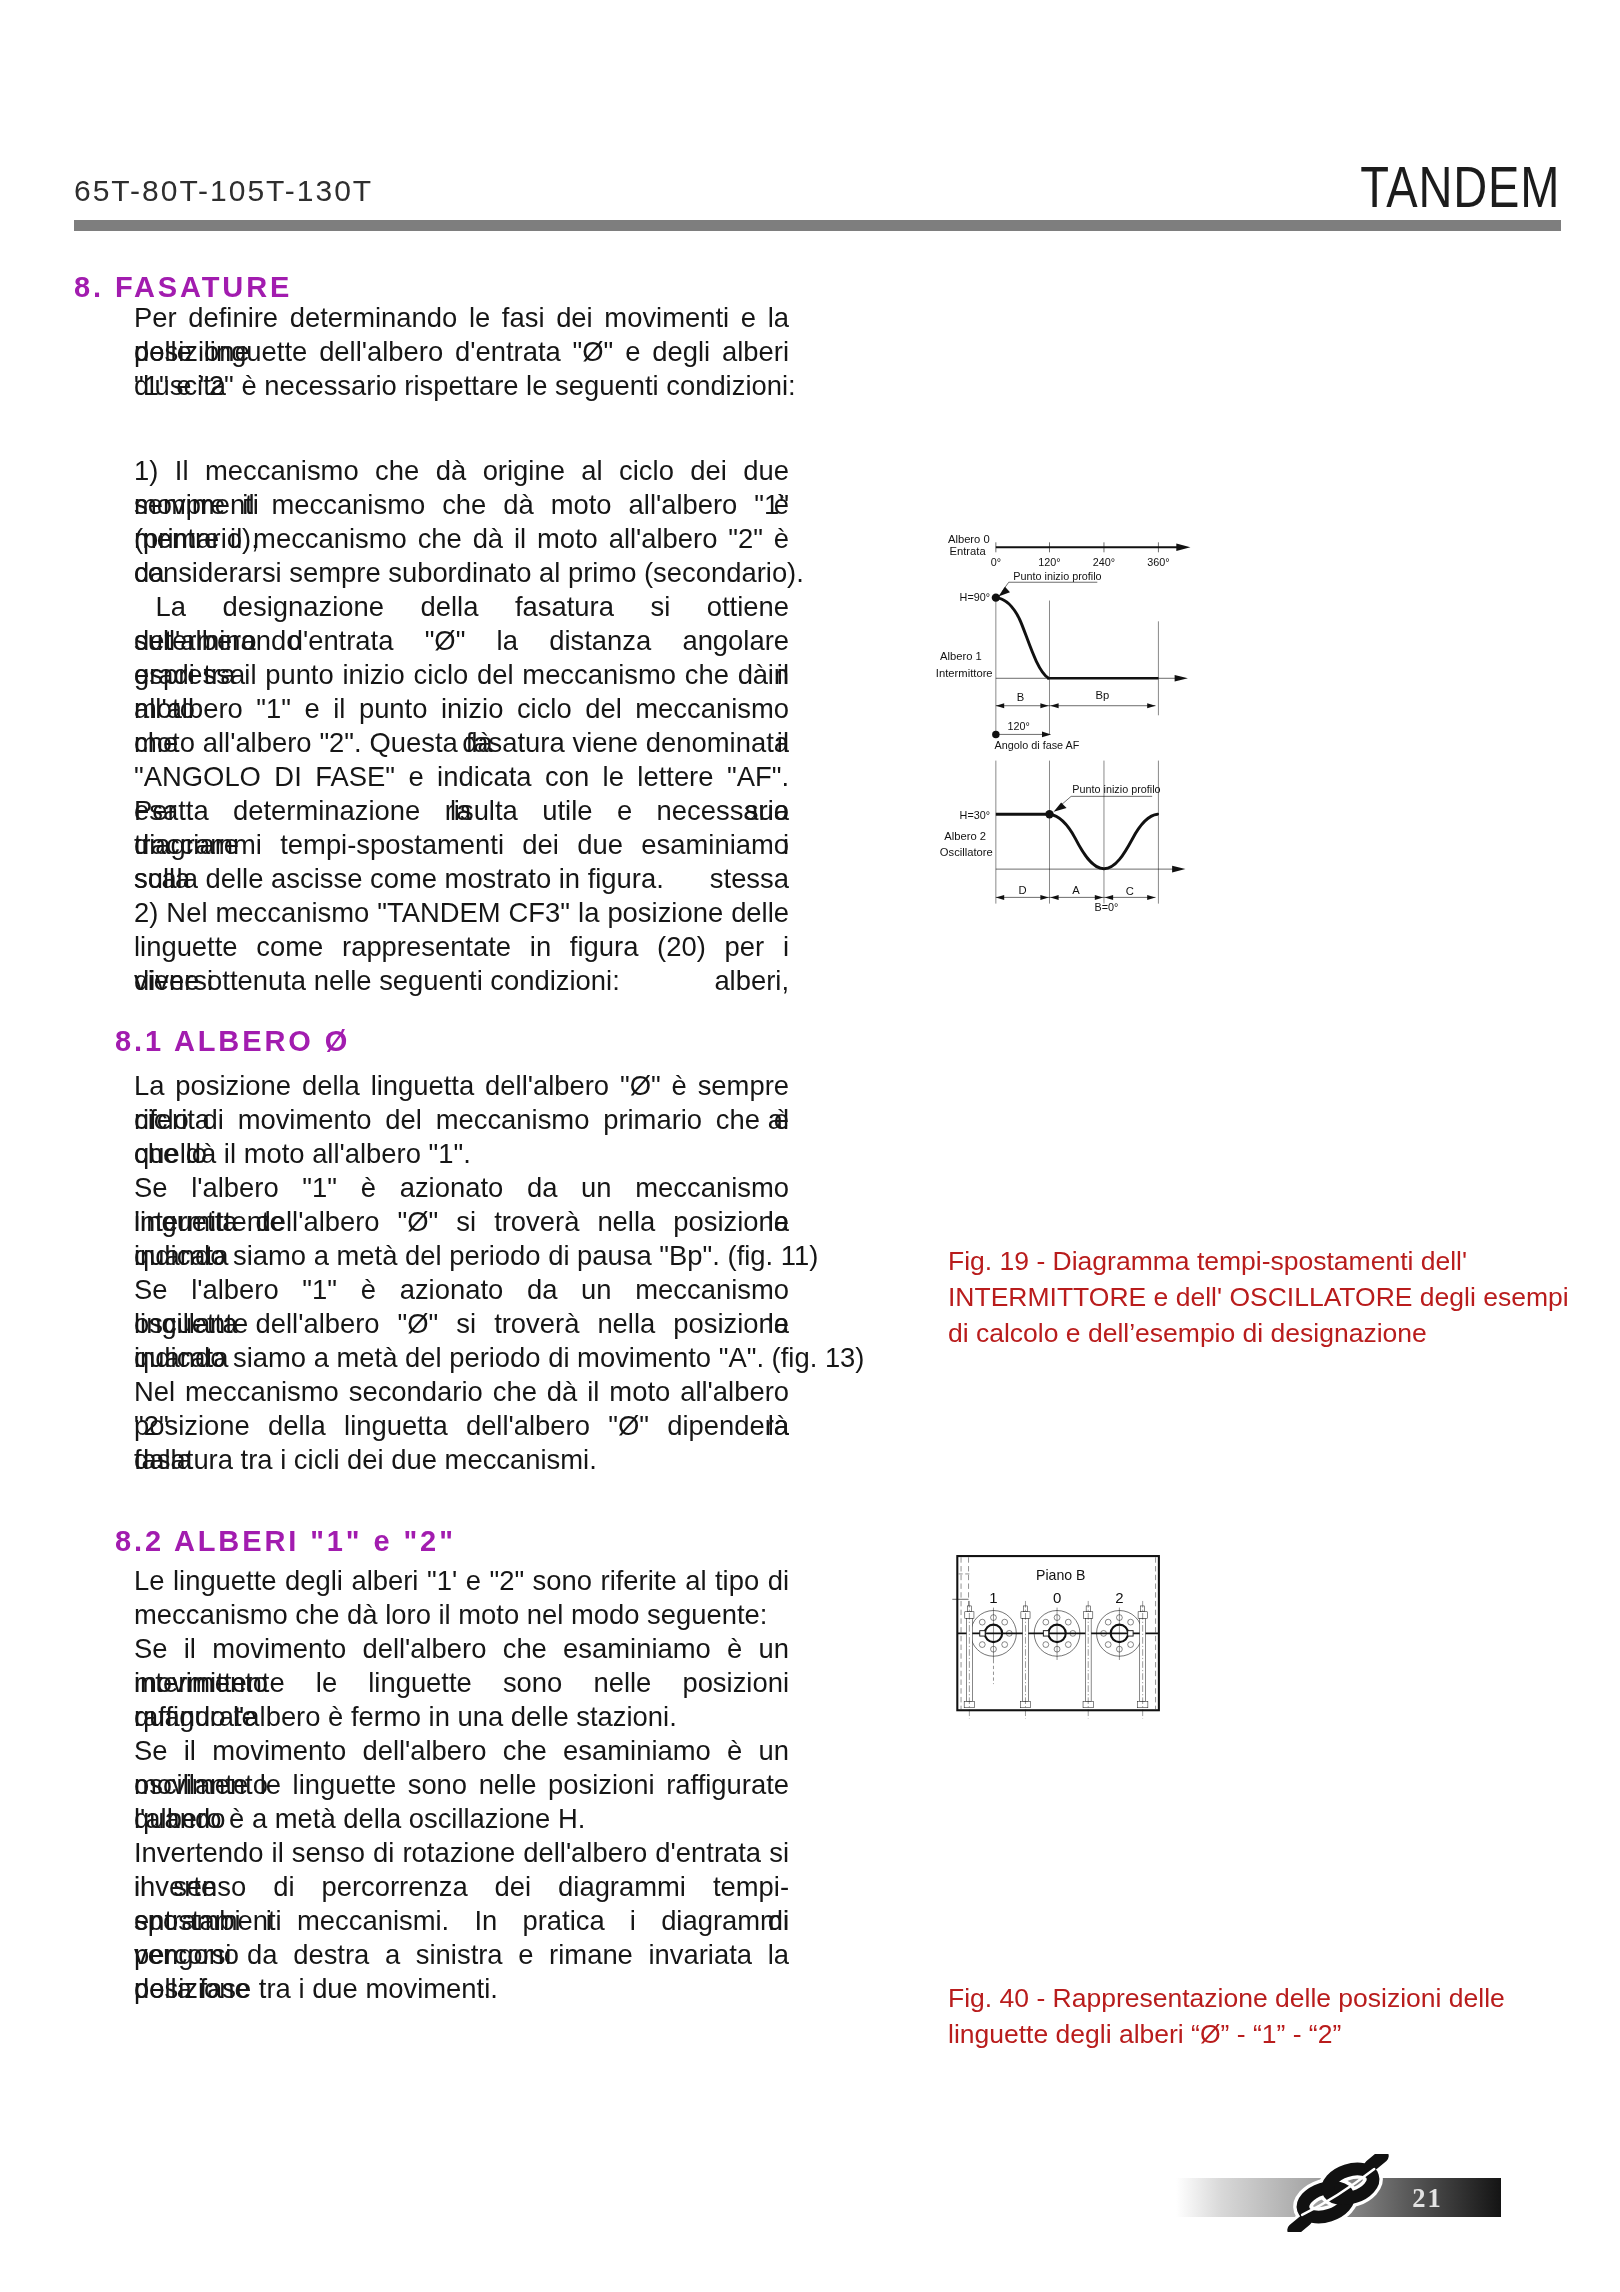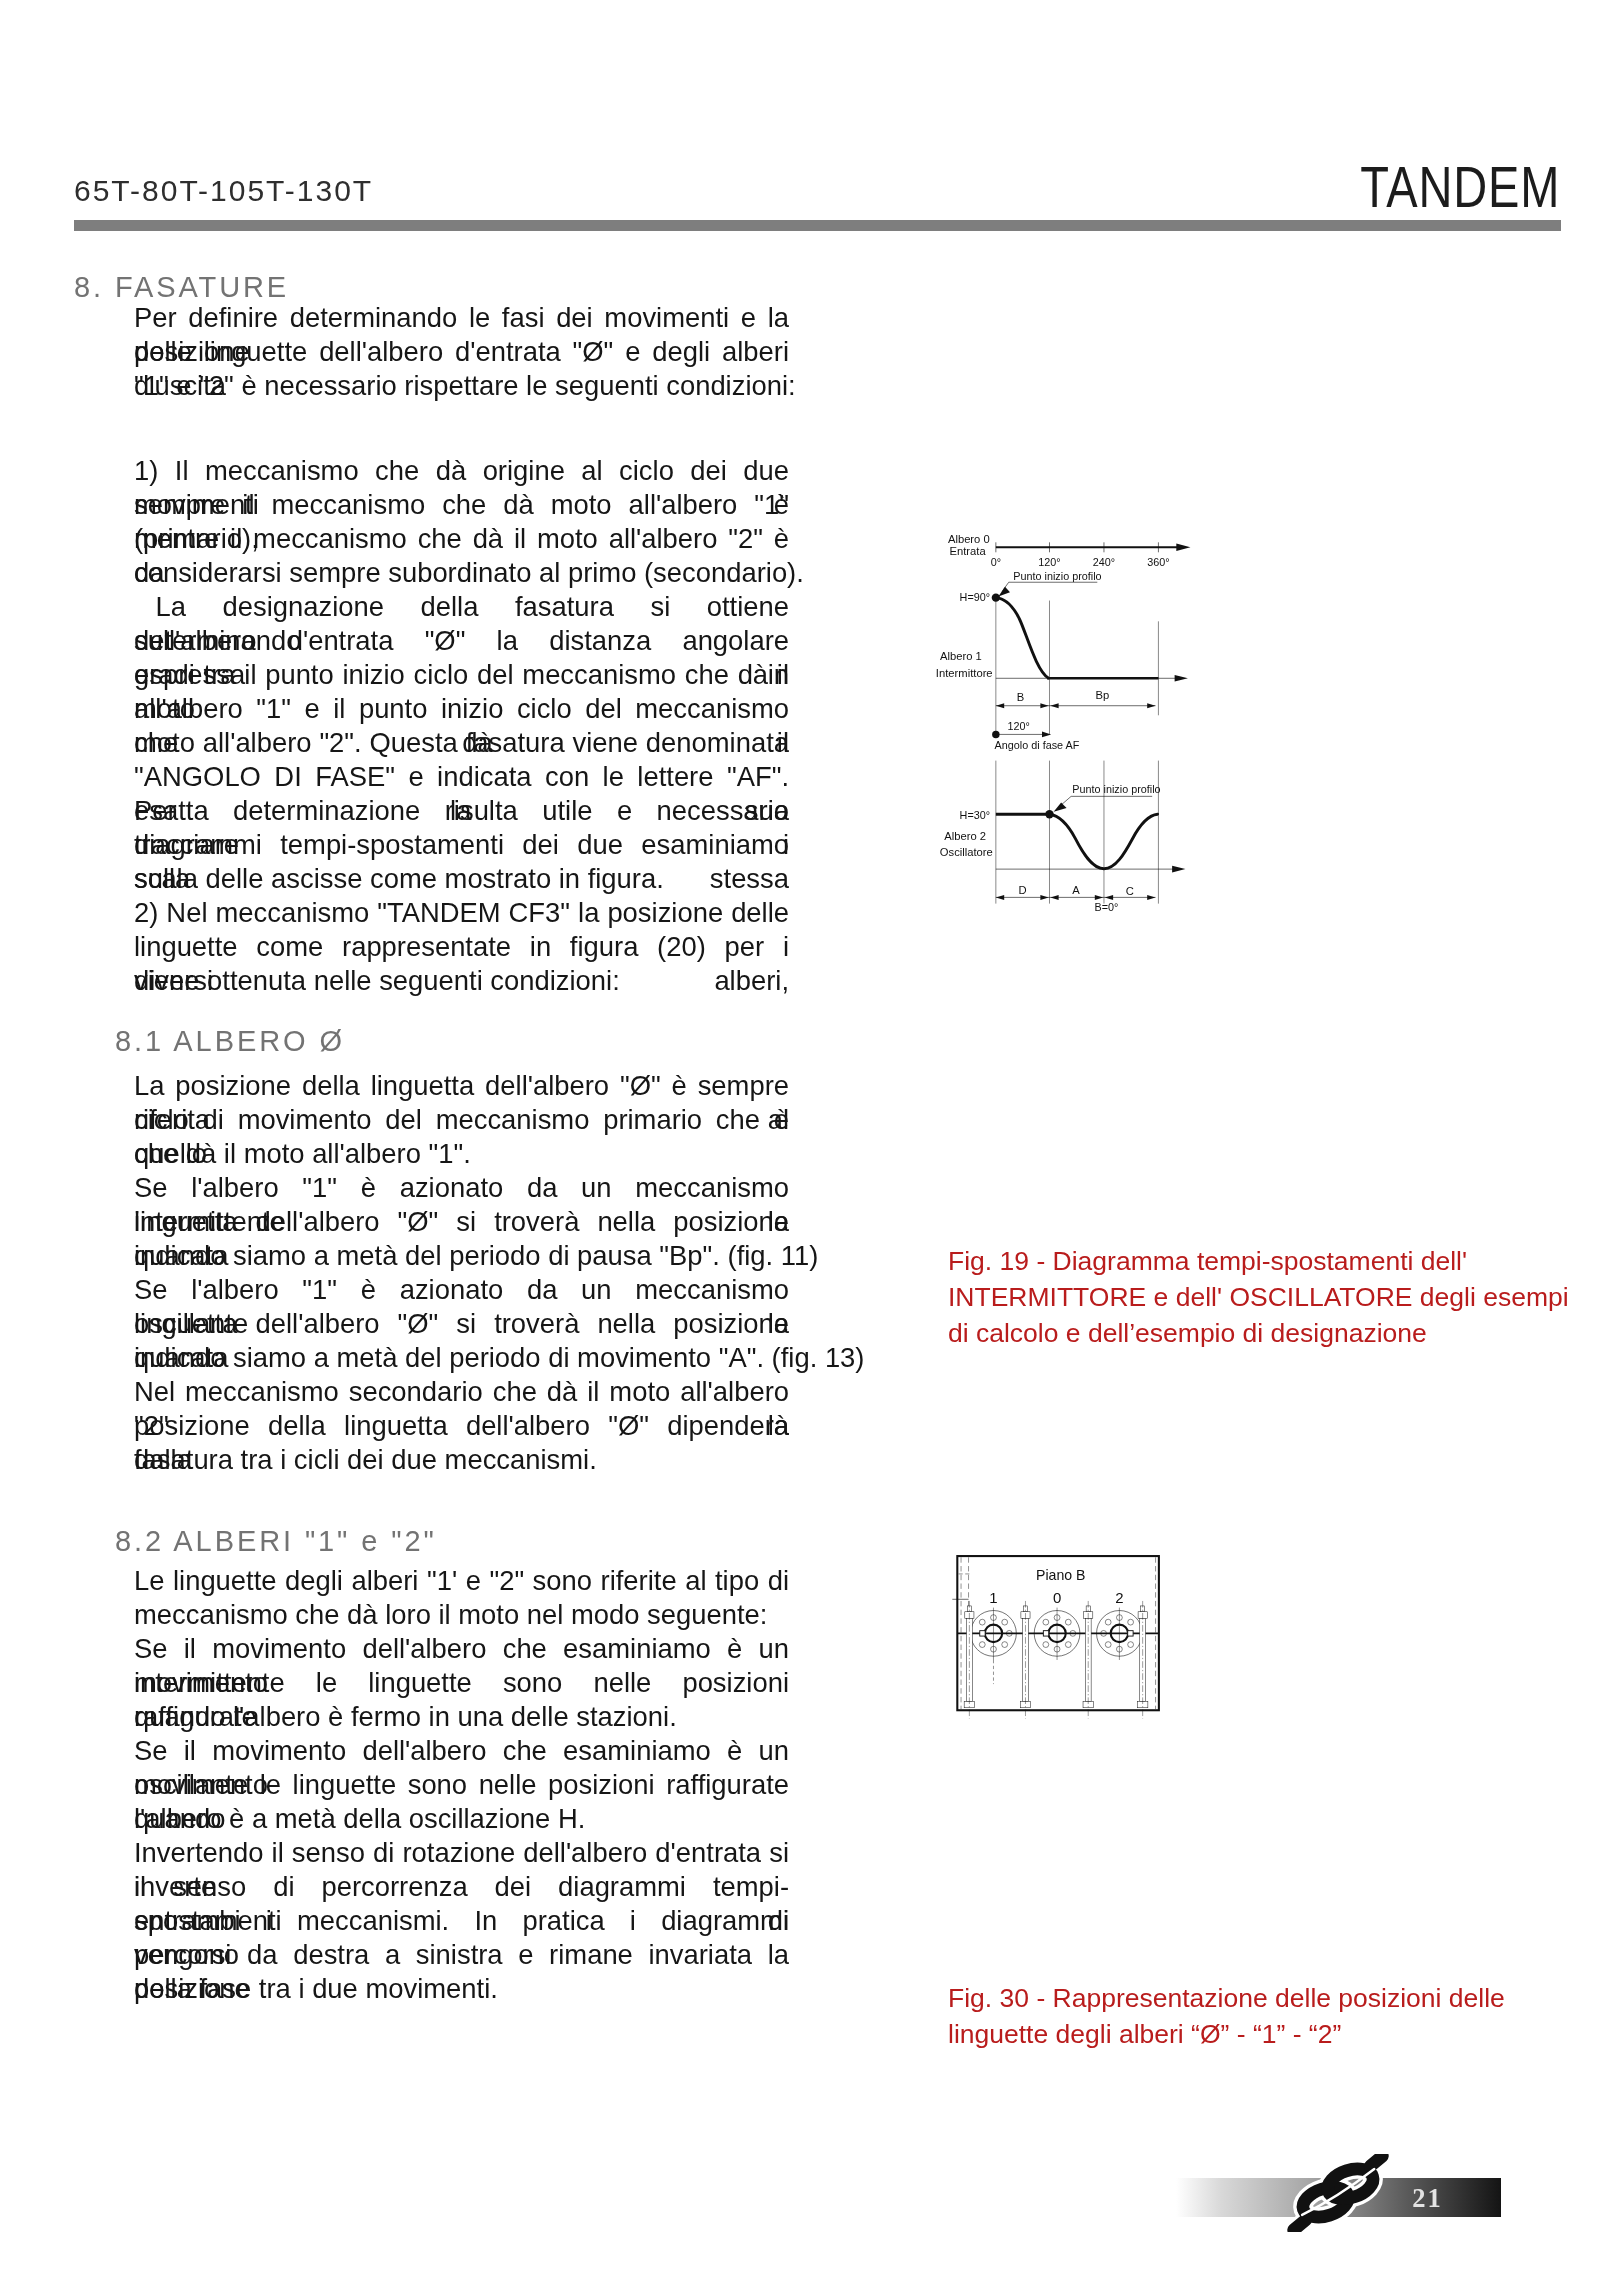--- a/index.html
+++ b/index.html
@@ -7,21 +7,21 @@
         font-family:"Liberation Sans", sans-serif;color:#1a1a1a;}
   .abs{position:absolute;}
 
   
   #model-range{left:74px;top:174px;font-size:30px;letter-spacing:2px;color:#2e2e2e;}
   #brand{right:60px;top:153px;font-size:56px;letter-spacing:1px;color:#1c1c1c;
          transform:scale(0.84,1.04);transform-origin:right top;}
   #rule{left:74px;top:220px;width:1487px;height:10.8px;background:#7e7e7e;}
 
   
-  .h-gray{font-size:29px;font-weight:normal;color:#737373;letter-spacing:2.9px;white-space:nowrap;}
+  .h-gray{font-size:29px;font-weight:bold;color:#a21caf;letter-spacing:2.9px;white-space:nowrap;}
 
   
   .col{width:655px;font-size:27.4px;color:#161616;}
   .tl{height:34px;line-height:34px;white-space:nowrap;overflow:visible;}
   .para{margin:0;}
   .para .tl.just{white-space:normal;text-align:justify;text-align-last:justify;}
   .para .tl.ind{text-indent:21.6px;}
 
   
   .caption{width:591px;font-size:26.5px;color:#b91c1c;}
@@ -300,21 +300,21 @@
         </g>
       </g>
     </g>
     <text x="1262" y="1654" text-anchor="middle" font-size="34">Piano  B</text>
     <text x="1100" y="1709" text-anchor="middle" font-size="36">1</text>
     <text x="1253" y="1709" text-anchor="middle" font-size="36">0</text>
     <text x="1403" y="1709" text-anchor="middle" font-size="36">2</text>
   </svg>
 
   <div class="abs caption" style="left:948px;top:1980px;">
-      <div class="tl just">Fig.  30  -  Rappresentazione  delle  posizioni  delle</div>
+      <div class="tl just">Fig.  40  -  Rappresentazione  delle  posizioni  delle</div>
       <div class="tl">linguette degli alberi “Ø” - “1” - “2”</div>
     </div>
 
   <div class="abs" id="footer-bar"></div>
   <svg class="abs" style="left:1282px;top:2154px;" width="113" height="78" viewBox="-57 -40 115 80">
     <g transform="rotate(-18)" stroke-linecap="round" fill="none">
       <ellipse cx="-15" cy="5" rx="24" ry="14" stroke="#fff" stroke-width="20"></ellipse>
       <ellipse cx="15" cy="-5" rx="24" ry="14" stroke="#fff" stroke-width="20"></ellipse>
       <line x1="-40" y1="16" x2="-55" y2="22" stroke="#fff" stroke-width="19"></line>
       <line x1="40" y1="-16" x2="55" y2="-22" stroke="#fff" stroke-width="19"></line>

